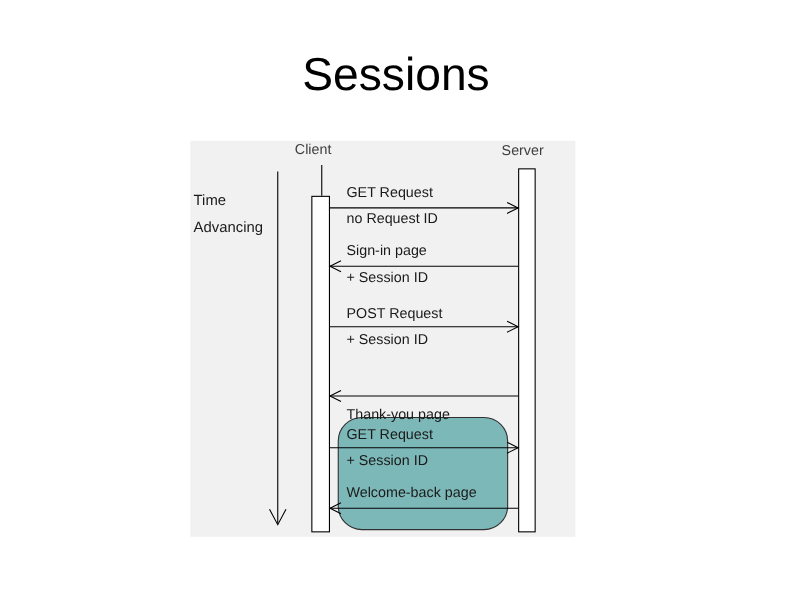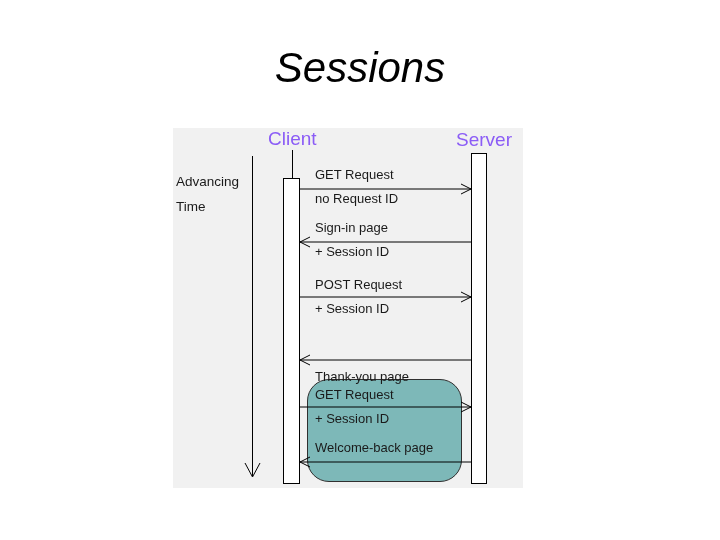--- a/index.html
+++ b/index.html
@@ -2,27 +2,27 @@
 <html><head>
 <meta charset="utf-8">
 <style>
   html,body{margin:0;padding:0;background:#ffffff;}
   #slide{
     position:relative;width:720px;height:540px;background:#ffffff;overflow:hidden;
     font-family:"Liberation Sans",sans-serif;color:#111111;
   }
   .title{
     position:absolute;left:0;top:44px;width:720px;text-align:center;
-    font-size:42px;font-weight:400;color:#000000;letter-spacing:0;font-style:italic;
+    font-size:42px;font-weight:400;color:#000000;letter-spacing:0;
   }
   .panel{
     position:absolute;left:173px;top:128px;width:350px;height:360px;
     background:#f1f1f1;
   }
-  .actor-label{position:absolute;font-size:19px;color:#8b5cf6;white-space:nowrap;}
+  .actor-label{position:absolute;font-size:13px;color:#404040;white-space:nowrap;}
   .time-label{
     position:absolute;left:176px;top:169px;font-size:13.5px;line-height:25px;color:#1a1a1a;
   }
   .activation{
     position:absolute;background:#ffffff;border:1px solid #000000;box-sizing:border-box;
   }
   .msg-label,.msg-sublabel{
     position:absolute;left:315px;font-size:13px;color:#1a1a1a;white-space:nowrap;z-index:5;
   }
   .highlight-box{
@@ -38,22 +38,22 @@
 <div id="slide">
 
   <div class="title">Sessions</div>
 
   <div class="panel" style="background: rgb(241, 241, 241);"></div>
 
   <div class="actor-label" style="left:268px;top:128px;">Client</div>
   <div class="actor-label" style="left:456px;top:129px;">Server</div>
 
   <div class="time-label">
+    <div>Time</div>
     <div>Advancing</div>
-    <div>Time</div>
   </div>
 
   <div class="activation" style="left:283px;top:178px;width:17px;height:306px;"></div>
   <div class="activation" style="left:471px;top:153px;width:16px;height:331px;"></div>
 
   <div class="highlight-box" style="background: rgb(125, 184, 184); border-color: rgb(48, 48, 48);"></div>
 
   <svg class="overlay" width="720" height="540">
 
     <line x1="292.5" y1="150" x2="292.5" y2="178" stroke="#000" stroke-width="1"></line>

